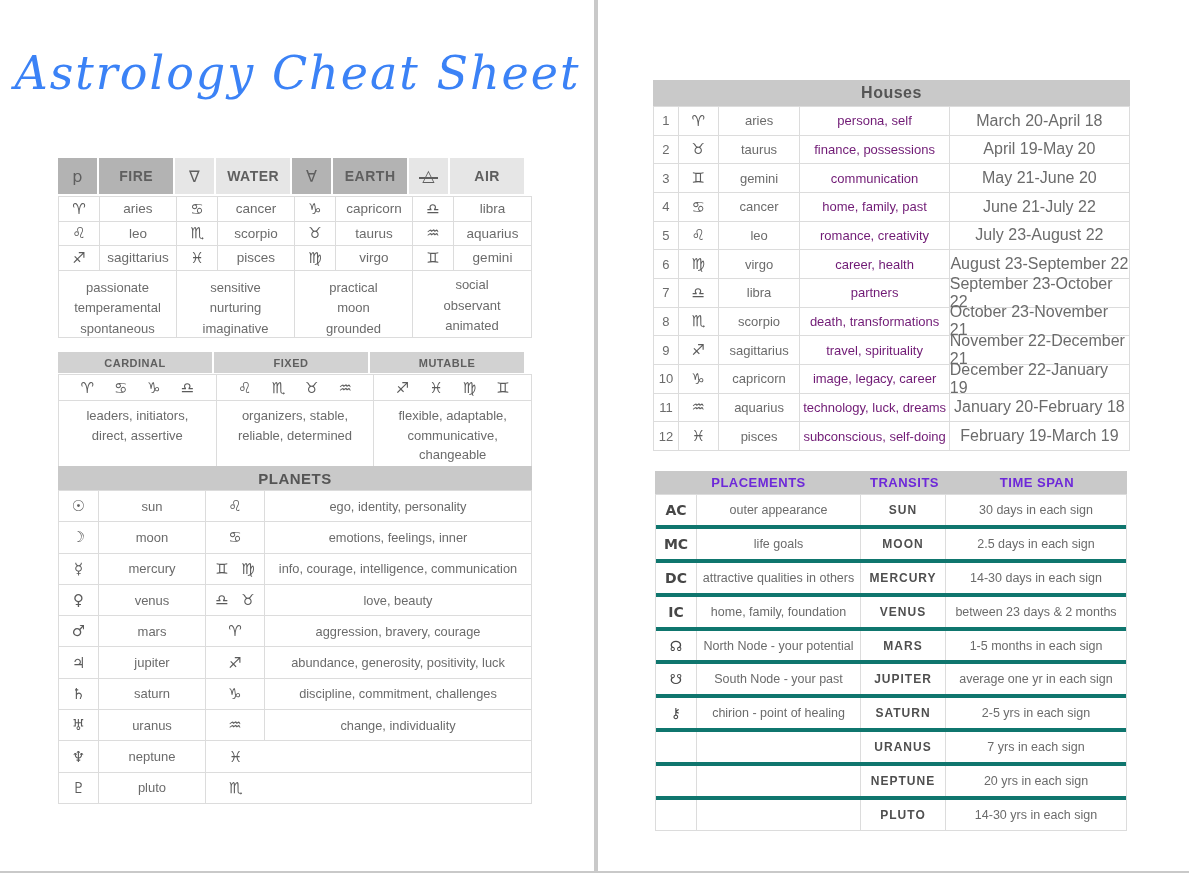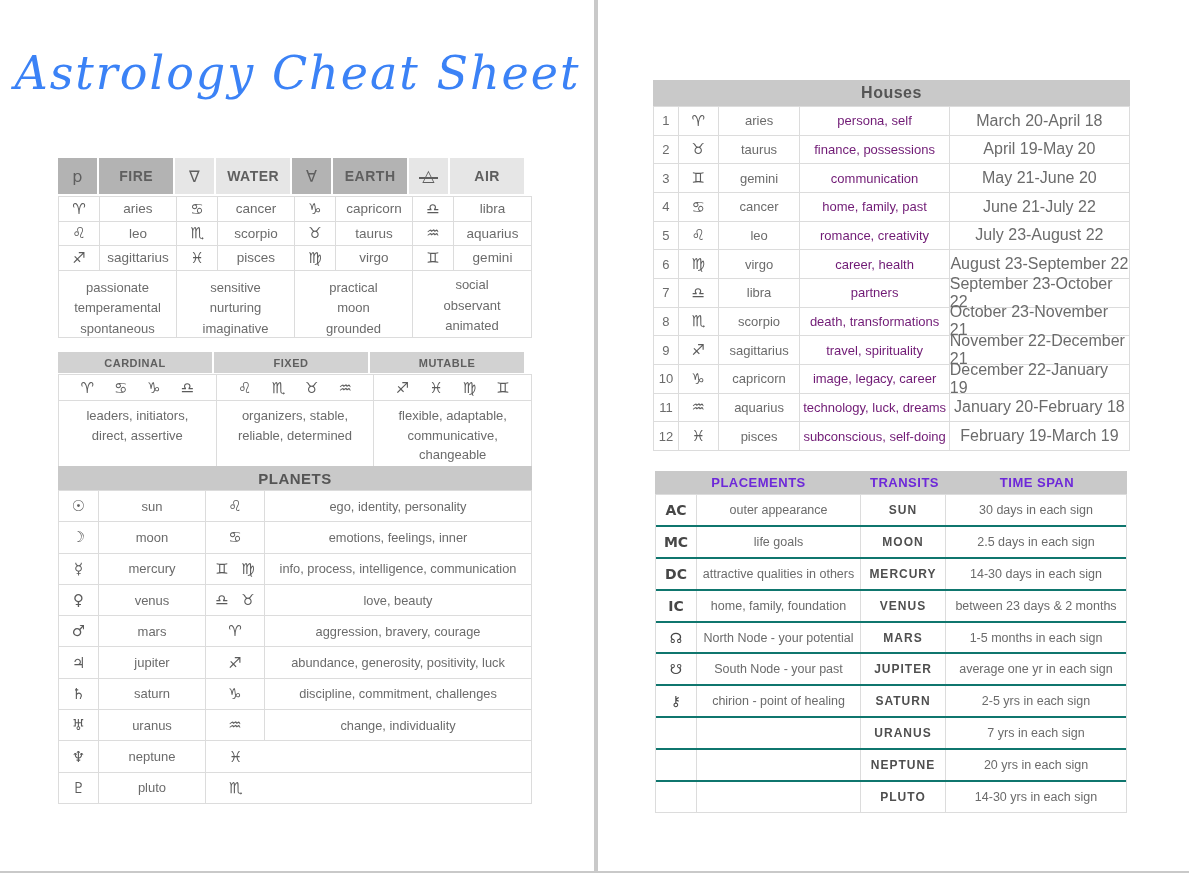--- a/index.html
+++ b/index.html
@@ -78,21 +78,21 @@
   .ho-mean  { width:150px; font-size:13px; color:#701a75; }
   .ho-dates { width:180px; font-size:16px; color:#6b6b6b; }
 
   
   .placements { left:655px; top:471px; width:472px; }
   .plc-header { height:23px; background:#c9c9c9; display:flex; align-items:center; }
   .plc-header span { display:block; text-align:center; font-weight:bold; color:#6d28d9; font-size:13px; letter-spacing:.5px; }
   .plc-h1 { width:207px; } .plc-h2 { width:85px; } .plc-h3 { width:180px; }
   .plc-body { border:1px solid #dcdcdc; background:#fff; }
   .plc-row { display:flex; height:29.9px; }
-  .plc-row:not(:last-child) { border-bottom:2px solid #0f766e; }
+  .plc-row:not(:last-child) { border-bottom:4px solid #0f766e; }
   .plc-row .cell { border-right:1px solid #dcdcdc; }
   .plc-row .cell:last-child { border-right:none; }
   .plc-sym   { width:41px; font-weight:bold; font-size:14px; color:#474747; font-family:"DejaVu Sans", sans-serif; }
   .plc-mean  { width:164px; font-size:12.5px; color:#6b6b6b; padding:0 2px; }
   .plc-trans { width:85px; font-weight:bold; font-size:12px; letter-spacing:1px; color:#4f4f4f; }
   .plc-span  { width:180px; font-size:12.5px; color:#6b6b6b; }
 </style>
 </head>
 <body>
 
@@ -226,21 +226,21 @@
         <div class="pl-row">
           <div class="cell pl-glyph">☽</div>
           <div class="cell pl-name">moon</div>
           <div class="cell pl-sign">♋</div>
           <div class="cell pl-desc">emotions, feelings, inner</div>
         </div>
         <div class="pl-row">
           <div class="cell pl-glyph">☿</div>
           <div class="cell pl-name">mercury</div>
           <div class="cell pl-sign">♊ ♍</div>
-          <div class="cell pl-desc">info, process, intelligence, communication</div>
+          <div class="cell pl-desc">info, courage, intelligence, communication</div>
         </div>
         <div class="pl-row">
           <div class="cell pl-glyph">♀</div>
           <div class="cell pl-name">venus</div>
           <div class="cell pl-sign">♎ ♉</div>
           <div class="cell pl-desc">love, beauty</div>
         </div>
         <div class="pl-row">
           <div class="cell pl-glyph">♂</div>
           <div class="cell pl-name">mars</div>

